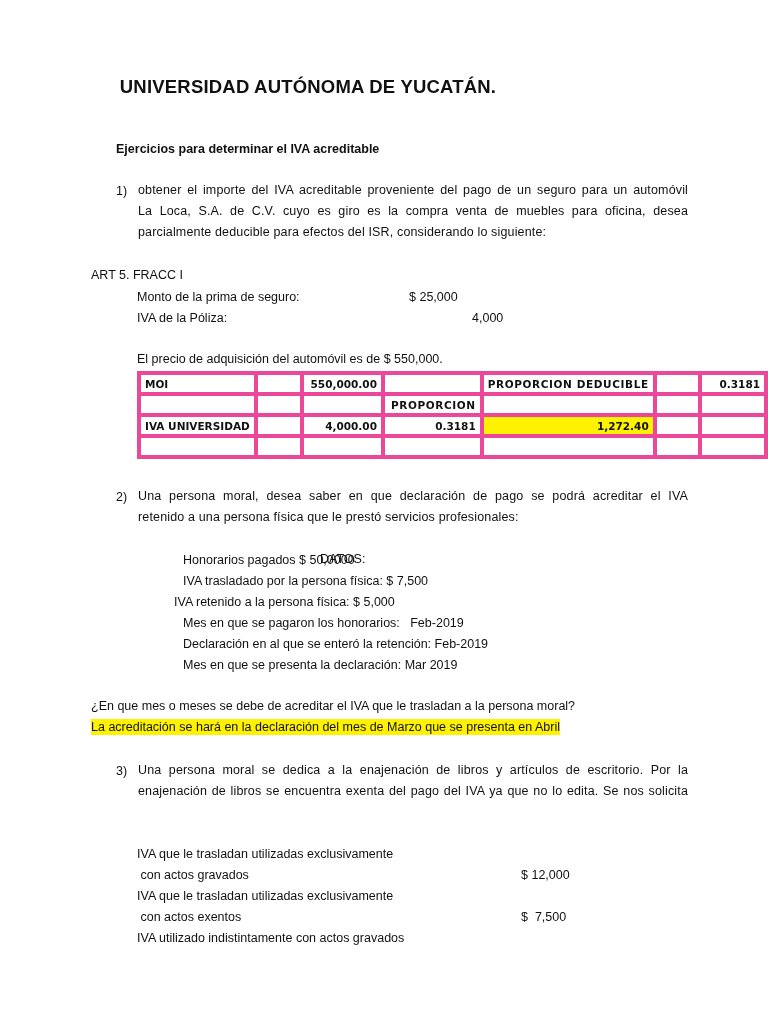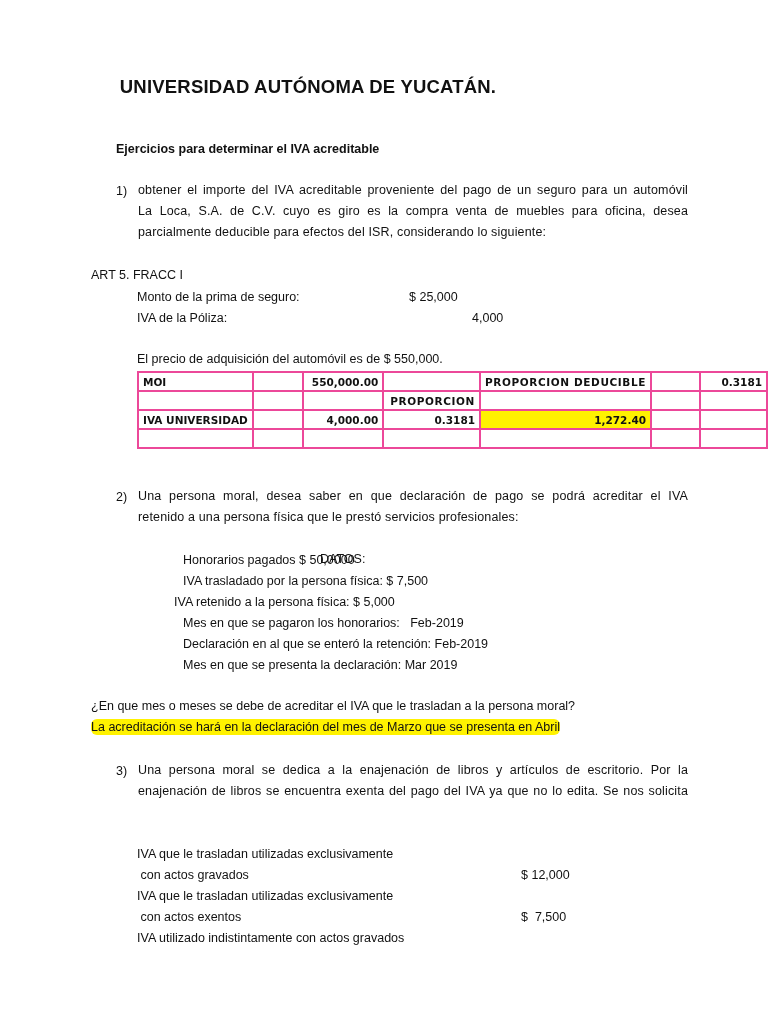--- a/index.html
+++ b/index.html
@@ -21,21 +21,21 @@
       font-size: 12.5px; letter-spacing: 0.15px;
     }
     .hl { background: #fff200; }
     table.sheet {
       position: absolute; left: 137px; top: 371px;
       border-collapse: collapse; table-layout: fixed;
       font-family: "DejaVu Sans", sans-serif; font-size: 10.5px; font-weight: bold;
       color: #111;
     }
     table.sheet td {
-      border: 2px solid #ec4899; height: 17px; padding: 0 4px;
+      border: 4px solid #ec4899; height: 17px; padding: 0 4px;
       overflow: visible; white-space: nowrap;
     }
     table.sheet td.r { text-align: right; }
     table.sheet td.hlcell { background: #fff200; padding-left: 28px; }
     .sp { letter-spacing: 0.6px; }
   </style>
 </head>
 <body>
 
 <div class="abs title">UNIVERSIDAD AUTÓNOMA DE YUCATÁN.</div>
@@ -112,21 +112,21 @@
 </div>
 <div class="abs" style="left:320px; top:552px;">DATOS:</div>
 <div class="abs" style="left:183px; top:553px;">Honorarios pagados $ 50,0000</div>
 <div class="abs" style="left:183px; top:574px;">IVA trasladado por la persona física: $ 7,500</div>
 <div class="abs" style="left:174px; top:595px;text-align:center;">IVA retenido a la persona física: $ 5,000</div>
 <div class="abs" style="left:183px; top:616px; white-space:pre;">Mes en que se pagaron los honorarios:   Feb-2019</div>
 <div class="abs" style="left:183px; top:637px;">Declaración en al que se enteró la retención: Feb-2019</div>
 <div class="abs" style="left:183px; top:658px;">Mes en que se presenta la declaración: Mar 2019</div>
 
 <div class="abs" style="left:91px; top:699px;">¿En que mes o meses se debe de acreditar el IVA que le trasladan a la persona moral?</div>
-<div class="abs hl" style="left:91px; top:719px; padding:1px 0;border-radius:6px;">La acreditación se hará en la declaración del mes de Marzo que se presenta en Abril</div>
+<div class="abs hl" style="left:91px; top:719px; padding:1px 0;">La acreditación se hará en la declaración del mes de Marzo que se presenta en Abril</div>
 
 <div class="abs qnum" style="left:116px; top:764px;">3)</div>
 <div class="para" style="top:760px;">
   <div style="text-align:justify;text-align-last:justify;">Una persona moral se dedica a la enajenación de libros y artículos de escritorio. Por la</div>
   <div style="text-align:justify;text-align-last:justify;">enajenación de libros se encuentra exenta del pago del IVA ya que no lo edita. Se nos solicita</div>
 </div>
 
 <div class="abs" style="left:137px; top:847px;">IVA que le trasladan utilizadas exclusivamente</div>
 <div class="abs" style="left:137px; top:868px; white-space:pre;"> con actos gravados</div>
 <div class="abs" style="left:521px; top:868px;">$ 12,000</div>

